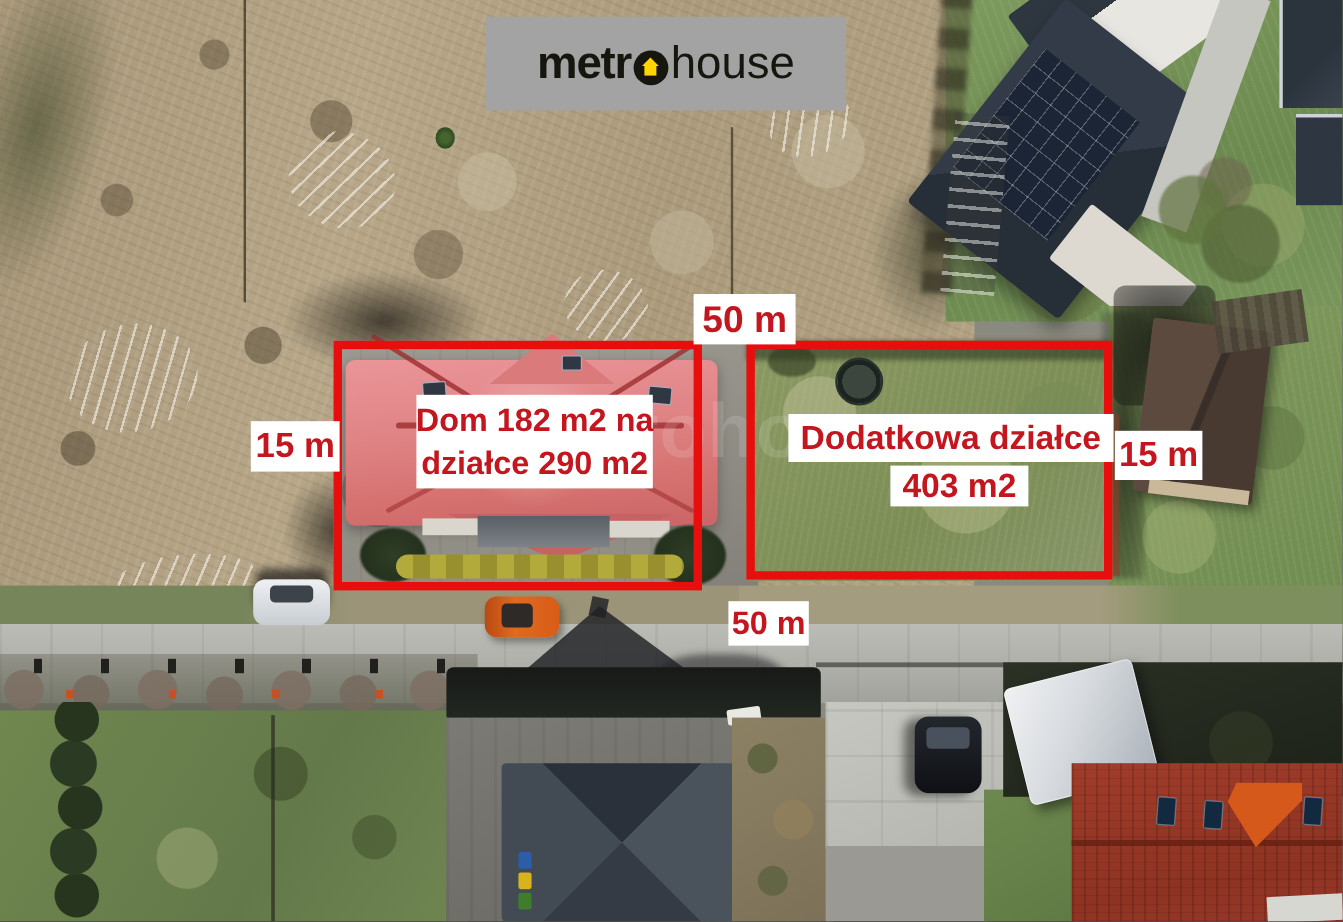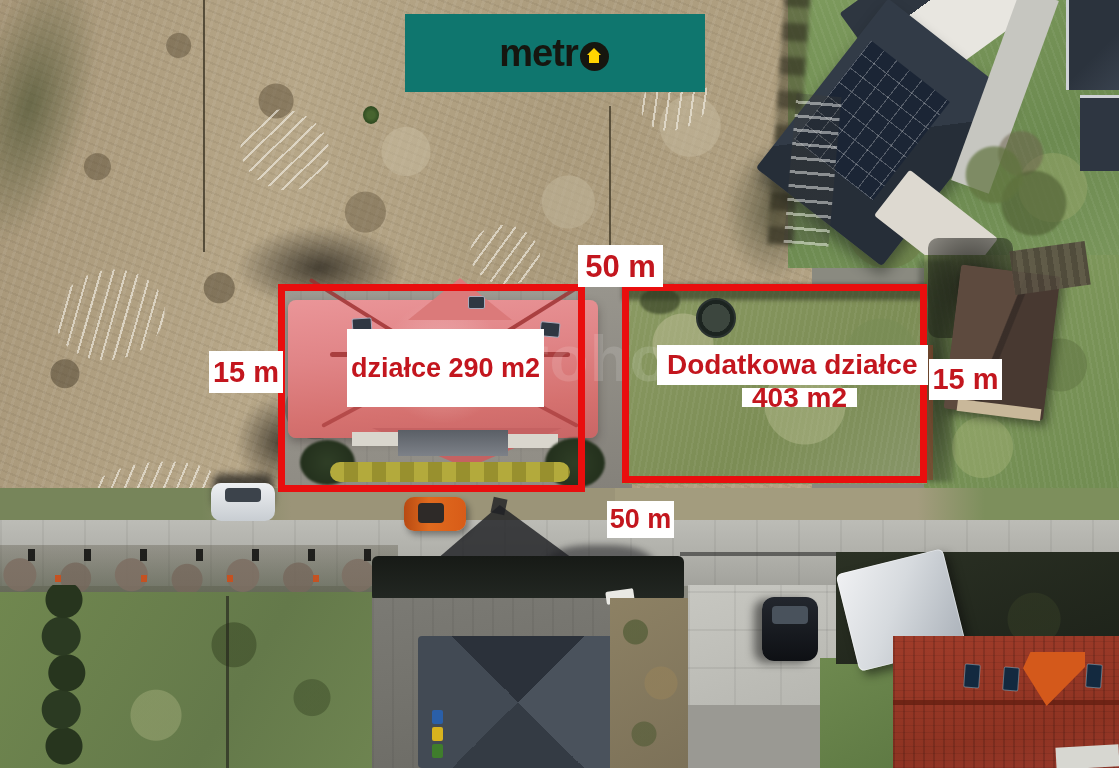--- a/index.html
+++ b/index.html
@@ -199,24 +199,24 @@
   .rect-main{left:278px;top:284px;width:307px;height:208px;}
   .rect-extra{left:622px;top:284px;width:305px;height:199px;}
   .lbl{z-index:7;background:#fff;color:#c3161e;font-weight:bold;line-height:1;display:flex;align-items:center;justify-content:center;white-space:nowrap;}
   .lbl-50-top{left:578px;top:245px;width:85px;height:42px;font-size:31px;}
   .lbl-15-left{left:209px;top:351px;width:74px;height:42px;font-size:29px;}
   .lbl-15-right{left:929px;top:359px;width:73px;height:41px;font-size:29px;}
   .lbl-50-bottom{left:607px;top:501px;width:67px;height:37px;font-size:27px;}
   .lbl-dom{left:347px;top:329px;width:197px;height:78px;font-size:27px;flex-direction:column;justify-content:center;gap:9px;}
   .lbl-line{display:block;}
   .lbl-dod1{left:657px;top:345px;height:40px;padding:0 10px;font-size:28px;}
-  .lbl-dod2{left:742px;top:388px;height:19px;padding:0 10px;font-size:28px;}
-
-  
-  .logo{left:405px;top:14px;width:300px;height:78px;background:#0f766e;z-index:9;display:flex;align-items:center;justify-content:center;}
+  .lbl-dod2{left:742px;top:388px;height:34px;padding:0 10px;font-size:28px;}
+
+  
+  .logo{left:405px;top:14px;width:300px;height:78px;background:#a3a3a3;z-index:9;display:flex;align-items:center;justify-content:center;}
   .logo-metr{font-size:38px;font-weight:bold;color:#16160f;letter-spacing:-1px;}
   .logo-house{font-size:38px;font-weight:400;color:#16160f;}
   .logo-o{position:relative;width:29px;height:29px;background:#16160f;border-radius:50%;margin:0 2px;top:3px;}
   .logo-o .o-roof{position:absolute;left:7px;top:6px;width:0;height:0;border-left:7px solid transparent;border-right:7px solid transparent;border-bottom:7px solid #ffd400;}
   .logo-o .o-body{position:absolute;left:9px;top:13px;width:10px;height:8px;background:#ffd400;}
 </style>
 </head>
 <body>
 
 <div class="stage">
@@ -321,28 +321,30 @@
   <div class="abs skylight sk3"></div>
   <div class="abs white-corner"></div>
 
   <div class="abs watermark">metrohouse</div>
   <div class="abs plot-rect rect-main"></div>
   <div class="abs plot-rect rect-extra"></div>
 
   <div class="abs lbl lbl-50-top">50 m</div>
   <div class="abs lbl lbl-15-left">15 m</div>
   <div class="abs lbl lbl-dom">
+    <span class="lbl-line">Dom 182 m2 na</span>
     <span class="lbl-line">działce 290 m2</span>
   </div>
   <div class="abs lbl lbl-dod1">Dodatkowa działce</div>
   <div class="abs lbl lbl-dod2">403 m2</div>
   <div class="abs lbl lbl-15-right">15 m</div>
   <div class="abs lbl lbl-50-bottom">50 m</div>
 
   <div class="abs logo">
     <span class="logo-metr">metr</span>
     <span class="logo-o">
       <span class="o-roof"></span>
       <span class="o-body"></span>
     </span>
+    <span class="logo-house">house</span>
   </div>
 
 </div>
 
 </body></html>

